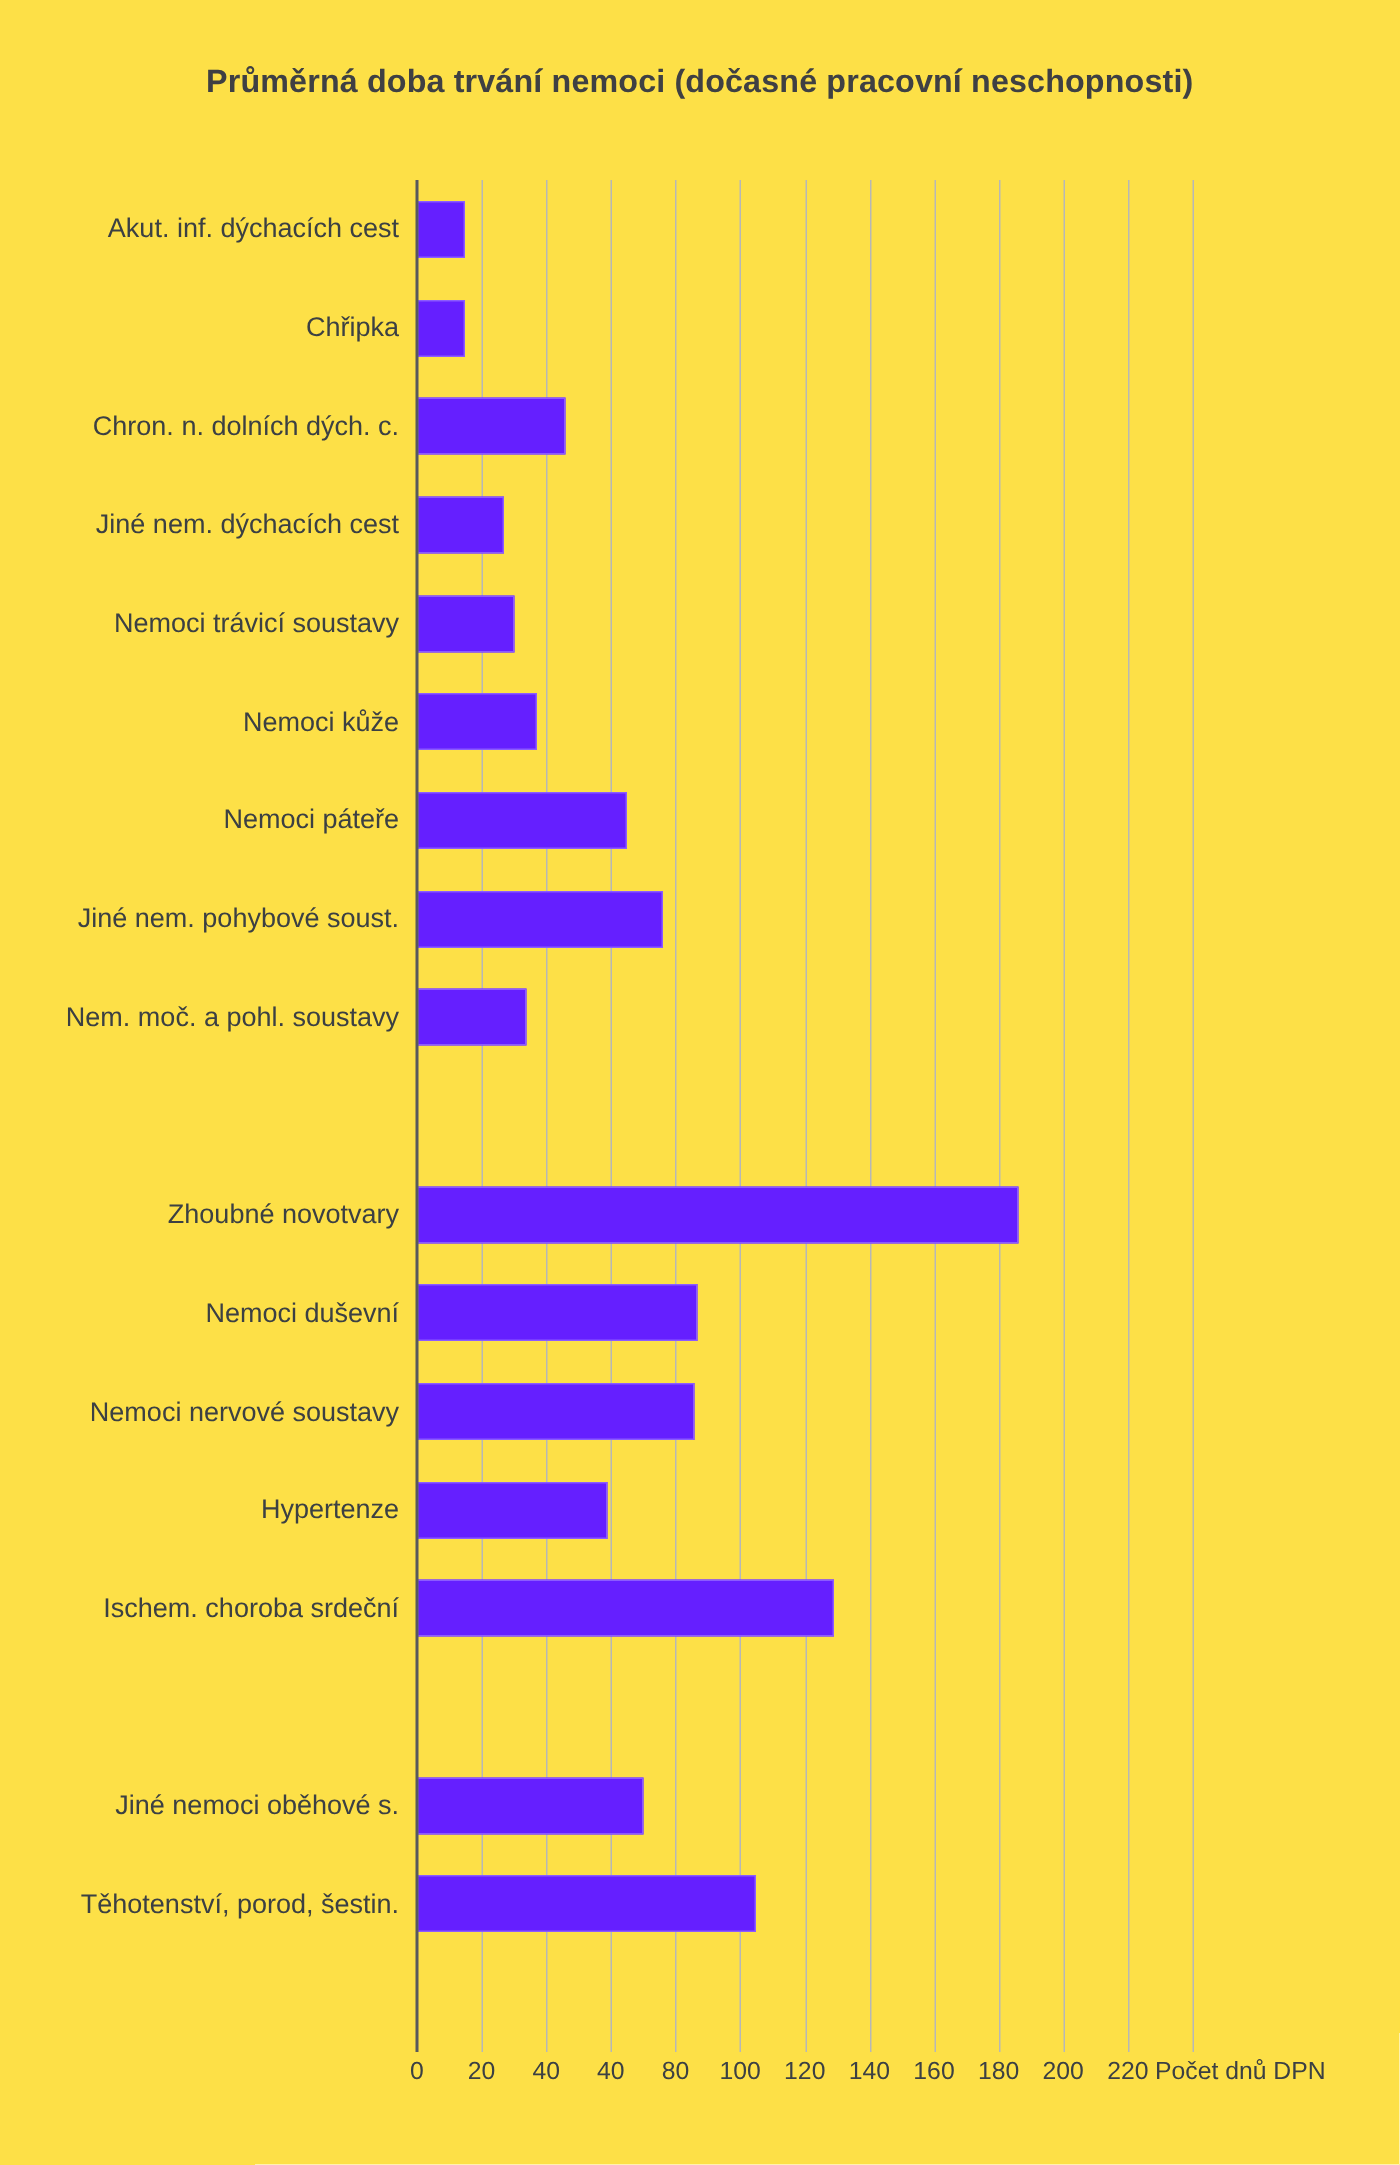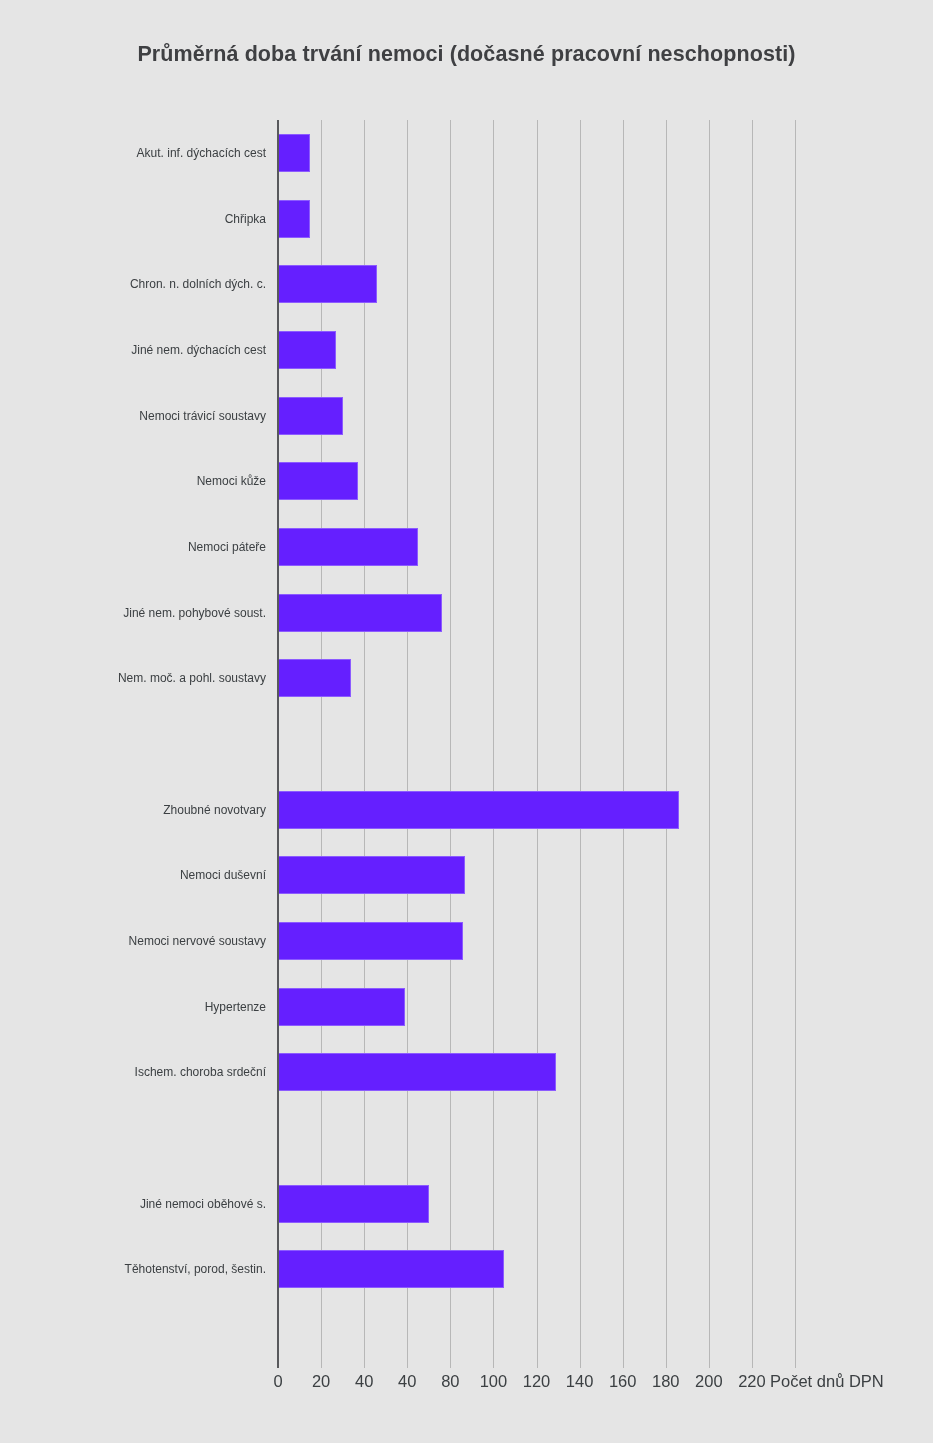--- a/index.html
+++ b/index.html
@@ -11,21 +11,21 @@
     width: 933px;
     height: 1443px;
     font-family: "Liberation Sans", sans-serif;
     color: #3c4043;
     overflow: hidden;
   }
   .chart-root {
     position: relative;
     width: 933px;
     height: 1443px;
-    background: #e5e5e5;
+    background: #fde047;
   }
   .chart-title {
     position: absolute;
     left: 0;
     top: 42px;
     width: 933px;
     text-align: center;
     font-size: 21.5px;
     font-weight: bold;
     color: #3f4043;
@@ -69,21 +69,21 @@
     width: 933px;
     height: 65.7px;
     display: flex;
     align-items: center;
   }
   .row-label {
     position: absolute;
     left: 0;
     width: 266px;
     text-align: right;
-    font-size: 12px;
+    font-size: 18px;
     color: #3c4043;
     white-space: nowrap;
   }
   .bar {
     position: absolute;
     left: 278px;
     height: 38px;
     background: #651fff;
     border: 1px solid #8c5bff;
     box-sizing: border-box;

